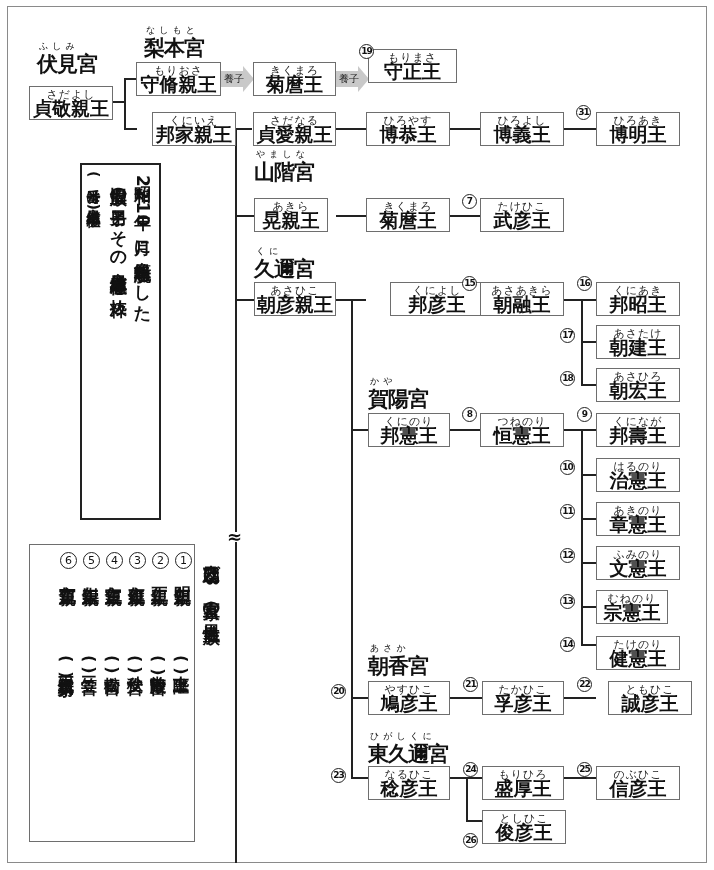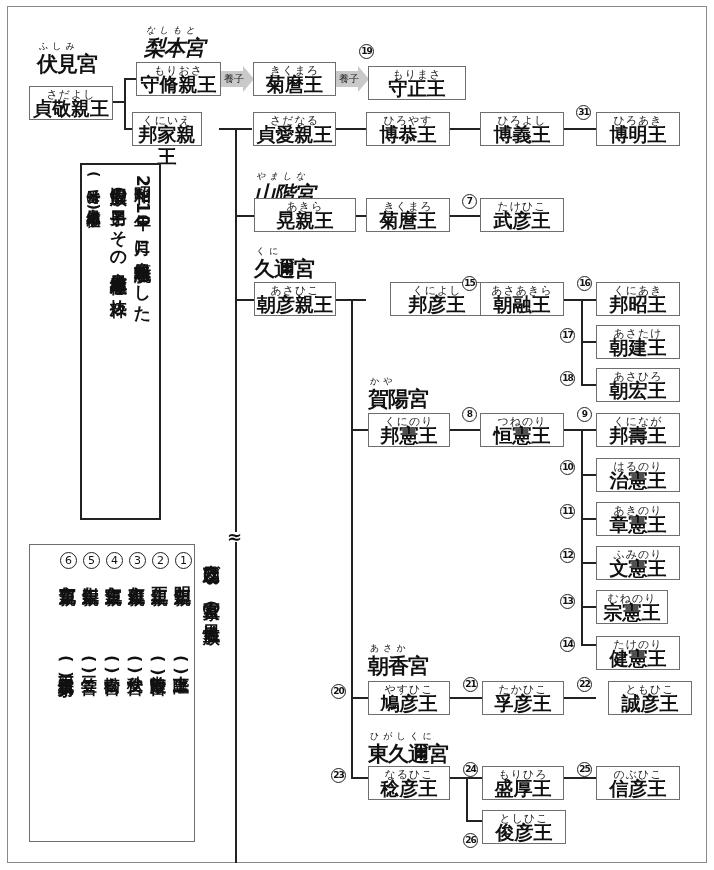--- a/index.html
+++ b/index.html
@@ -28,25 +28,25 @@
 </style>
 </head>
 <body>
 
 <div id="frame"></div>
 
 <div class="house" style="left:37px;top:54px;">
   <span class="rb">ふしみ</span>
   <span>伏見宮</span>
 </div>
-<div class="house" style="left:144px;top:38px;font-style:italic;">
+<div class="house" style="left:144px;top:38px;">
   <span class="rb">なしもと</span>
   <span>梨本宮</span>
 </div>
-<div class="house" style="left:254px;top:184px;font-style:italic;">
+<div class="house" style="left:254px;top:162px;">
   <span class="rb">やましな</span>
   <span>山階宮</span>
 </div>
 <div class="house" style="left:254px;top:259px;">
   <span class="rb">くに</span>
   <span>久邇宮</span>
 </div>
 <div class="house" style="left:368px;top:389px;">
   <span class="rb">かや</span>
   <span>賀陽宮</span>
@@ -126,27 +126,27 @@
   <span class="nm">貞敬親王</span>
 </div>
 <div class="box" style="left:136px;top:62px;width:85px;">
   <span class="rb">もりおさ</span>
   <span class="nm">守脩親王</span>
 </div>
 <div class="box" style="left:253px;top:62px;width:83px;">
   <span class="rb">きくまろ</span>
   <span class="nm">菊麿王</span>
 </div>
-<div class="box" style="left:368px;top:66px;width:98px;">
+<div class="box" style="left:368px;top:49px;width:89px;">
   <span class="rb">もりまさ</span>
   <span class="nm">守正王</span>
 </div>
 <div class="num" style="left:359px;top:44px;">19</div>
 
-<div class="box" style="left:132px;top:112px;width:70px;">
+<div class="box" style="left:152px;top:112px;width:84px;">
   <span class="rb">くにいえ</span>
   <span class="nm">邦家親王</span>
 </div>
 <div class="box" style="left:253px;top:112px;width:83px;">
   <span class="rb">さだなる</span>
   <span class="nm">貞愛親王</span>
 </div>
 <div class="box" style="left:366px;top:112px;width:84px;padding-left:44px;">
   <span class="rb">ひろやす</span>
   <span class="nm">博恭王</span>
@@ -154,21 +154,21 @@
 <div class="box" style="left:480px;top:112px;width:84px;">
   <span class="rb">ひろよし</span>
   <span class="nm">博義王</span>
 </div>
 <div class="box" style="left:596px;top:112px;width:84px;">
   <span class="rb">ひろあき</span>
   <span class="nm">博明王</span>
 </div>
 <div class="num" style="left:576px;top:105px;">31</div>
 
-<div class="box" style="left:254px;top:198px;width:102px;">
+<div class="box" style="left:254px;top:198px;width:74px;">
   <span class="rb">あきら</span>
   <span class="nm">晃親王</span>
 </div>
 <div class="box" style="left:366px;top:198px;width:84px;">
   <span class="rb">きくまろ</span>
   <span class="nm">菊麿王</span>
 </div>
 <div class="box" style="left:480px;top:198px;width:84px;">
   <span class="rb">たけひこ</span>
   <span class="nm">武彦王</span>

